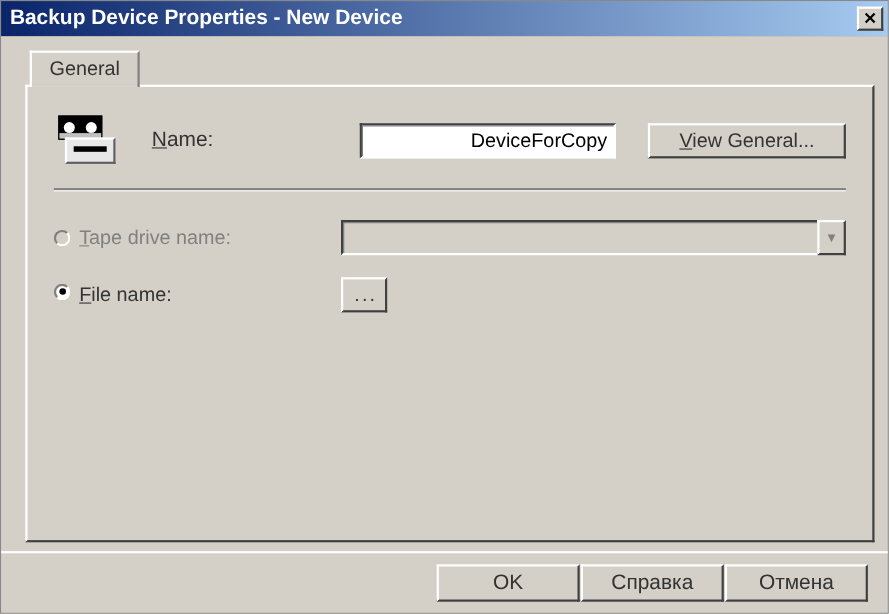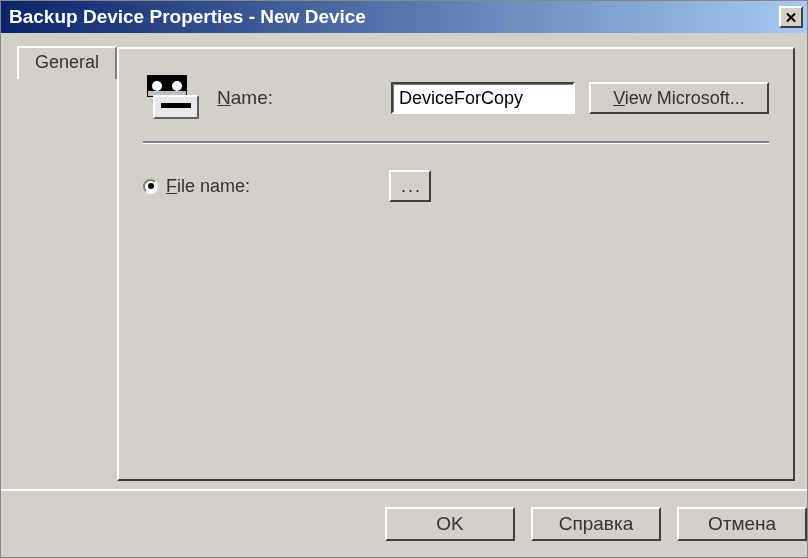--- a/index.html
+++ b/index.html
@@ -46,23 +46,24 @@
     display: flex; align-items: center; justify-content: center;
     color: #000;
     font-family: Arial, sans-serif;
     font-size: 15px; font-weight: bold;
     line-height: 1;
     cursor: pointer;
   }
   
   .content-outer {
     flex: 1;
-    padding: 14px 12px 8px 12px;
-    background: #d4d0c8;
-    display: flex;
+    padding: 14px 12px 8px 22px;
+    background: #d4d0c8;
+    display: flex;
+    flex-direction: column;
   }
   
   .tabstrip {
     display: flex;
     align-items: flex-end;
     height: 30px;
     position: relative;
     margin-left: 4px;
   }
   .tab {
@@ -85,21 +86,21 @@
     border-left: 2px solid #fff;
     border-right: 2px solid #404040;
     border-bottom: 2px solid #404040;
     padding: 26px 24px 20px 24px;
     position: relative;
   }
   
   .row {
     display: flex;
     align-items: center;
-    gap: 14px;
+    gap: 29px;
     margin-bottom: 20px;
   }
   .icon-cell { width: 60px; display:flex; justify-content:center; }
   .label-cell { width: 160px; font-size: 19px; }
   .input-cell { flex: 1; }
   .after-cell { }
 
   .underline { text-decoration: underline; }
 
   
@@ -109,20 +110,21 @@
     background: #fff;
     border-top: 2px solid #404040;
     border-left: 2px solid #404040;
     border-right: 2px solid #fff;
     border-bottom: 2px solid #fff;
     box-shadow: inset 1px 1px 0 #808080;
     padding: 2px 6px;
     font-family: inherit;
     font-size: 18px;
     color: #000;
+    text-align: right;
   }
   
   .btn {
     background: #d4d0c8;
     border-top: 2px solid #fff;
     border-left: 2px solid #fff;
     border-right: 2px solid #404040;
     border-bottom: 2px solid #404040;
     padding: 4px 10px;
     font-family: inherit;
@@ -189,26 +191,27 @@
   }
   
   .browse-btn {
     width: 42px; height: 32px;
     font-size: 18px;
     letter-spacing: 2px;
   }
 
   
   .buttonbar {
-    height: 68px;
+    height: 56px;
     border-top: 2px solid #fff;
     display: flex;
     justify-content: flex-end;
     align-items: center;
-    gap: 16px;
+    gap: 1px;
+    padding-right: 18px;
     background: #d4d0c8;
   }
   .buttonbar .btn {
     width: 130px; height: 34px;
     font-size: 19px;
   }
 
   
   .device-icon {
     position: relative; width: 52px; height: 46px;
@@ -276,29 +279,41 @@
               </div>
           </div>
         </div>
         <div class="label-cell">
           <span class="underline">N</span><span>ame:</span>
         </div>
         <div class="input-cell" style="max-width:310px;">
           <input type="text" class="textfield" value="DeviceForCopy" style="">
         </div>
         <div class="after-cell">
-          <button class="btn view-btn"><span class="underline">V</span><span>iew Microsoft...</span></button>
+          <button class="btn view-btn"><span class="underline">V</span><span>iew General...</span></button>
         </div>
       </div>
 
       <div class="divider"></div>
-
 
       <div class="row">
         <div style="width:232px; display:flex; align-items:center;">
+          <span class="radio disabled"></span>
+          <span class="disabled-text"><span class="underline">T</span><span>ape drive name:</span></span>
+        </div>
+        <div class="input-cell">
+          <div class="combo">
+            <div class="combo-field"></div>
+            <div class="combo-arrow">▼</div>
+          </div>
+        </div>
+      </div>
+
+      <div class="row">
+        <div style="width:232px; display:flex; ">
           <span class="radio checked"></span>
           <span><span class="underline">F</span><span>ile name:</span></span>
         </div>
         <div class="after-cell">
           <button class="btn browse-btn">...</button>
         </div>
       </div>
 
     </div>
   </div>

